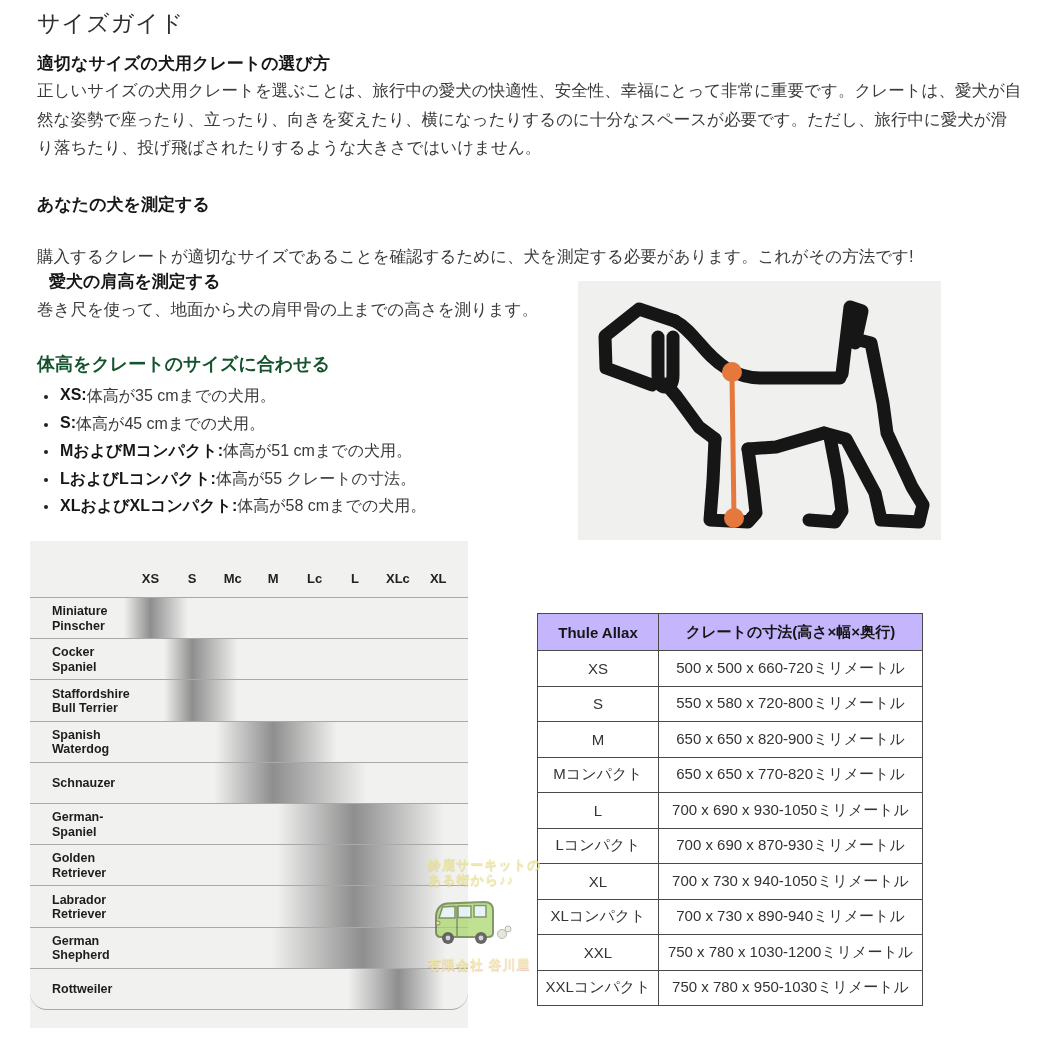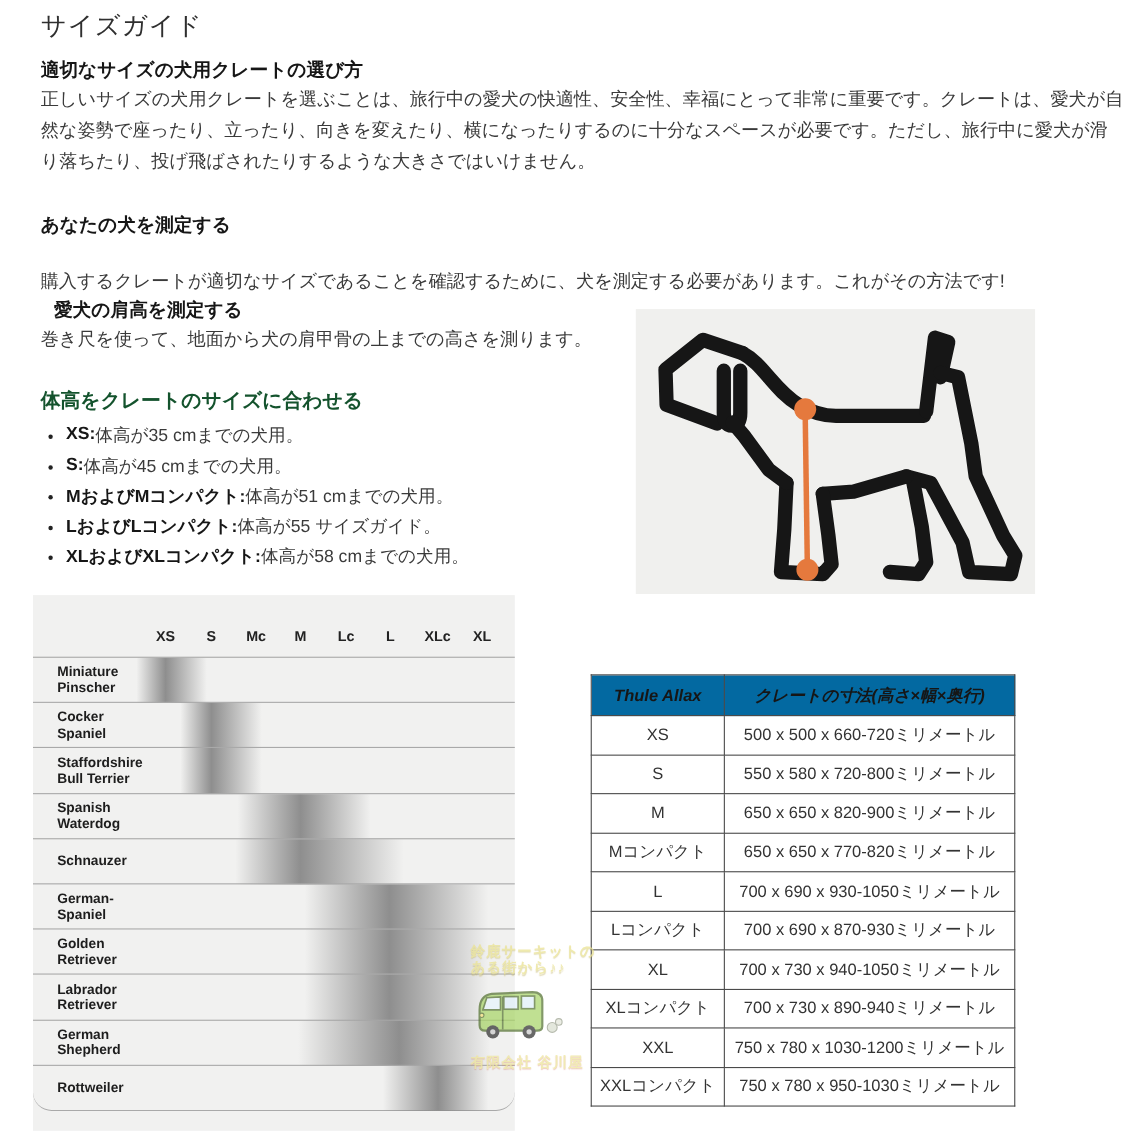--- a/index.html
+++ b/index.html
@@ -28,21 +28,21 @@
   .chart-cols { position:absolute; left:0; top:30px; width:100%; height:20px; }
   .chart-col-label { position:absolute; transform:translateX(-50%); font-size:13px; font-weight:bold; color:#222; }
   .chart-rows { position:absolute; left:0; top:56px; width:100%; height:413px; display:flex; flex-direction:column; border-bottom:1px solid #a9a9a9;border-radius:17px; }
   .chart-row { position:relative; flex:1 1 0; border-top:1px solid #a9a9a9; overflow:visible; }
   .chart-band { position:absolute; top:0; bottom:-1px; }
   .chart-breed { position:absolute; left:22px; top:50%; transform:translateY(-50%); font-size:12.5px; font-weight:bold; line-height:14.5px; color:#1d1d1d; }
 
   
   .crate-table { left:537px; top:613px; border-collapse:collapse; }
   .crate-table th, .crate-table td { border:1px solid #4a4a4a; text-align:center; vertical-align:middle; }
-  .crate-table th { background:#0369a1; height:37px; font-size:15px; font-weight:bold; color:#161616;font-style:italic; }
+  .crate-table th { background:#c4b5fd; height:37px; font-size:15px; font-weight:bold; color:#161616; }
   .crate-table td { height:35.5px; font-size:15px; color:#333; padding:0 6px; white-space:nowrap; }
   .col-size { width:121px; }
   .col-dims { width:264px; }
 
   
   .watermark { left:428px; top:857px; width:142px; text-align:left; opacity:0.8; z-index:5; pointer-events:none; }
   .wm-line { font-size:13px; font-weight:bold; letter-spacing:1px; line-height:15px;
              color:rgba(235,228,150,0.95); text-shadow:0 1px 1px rgba(190,175,95,0.55); }
   .wm-company { margin-top:4px; font-size:13px; font-weight:bold; letter-spacing:1px;
              color:rgba(238,232,160,0.95); text-shadow:0 1px 1px rgba(215,135,120,0.6); }
@@ -77,21 +77,21 @@
         <span> 体高が45 cmまでの犬用。</span>
       </div>
       <div class="bullet-item">
         <span class="bullet-dot"></span>
         <span class="bullet-label">MおよびMコンパクト:</span>
         <span> 体高が51 cmまでの犬用。</span>
       </div>
       <div class="bullet-item">
         <span class="bullet-dot"></span>
         <span class="bullet-label">LおよびLコンパクト:</span>
-        <span> 体高が55 サイズガイド。</span>
+        <span> 体高が55 クレートの寸法。</span>
       </div>
       <div class="bullet-item">
         <span class="bullet-dot"></span>
         <span class="bullet-label">XLおよびXLコンパクト:</span>
         <span> 体高が58 cmまでの犬用。</span>
       </div>
     </div>
 
   <div class="abs dog-box">
     <svg width="363" height="259" viewBox="0 0 363 259">

